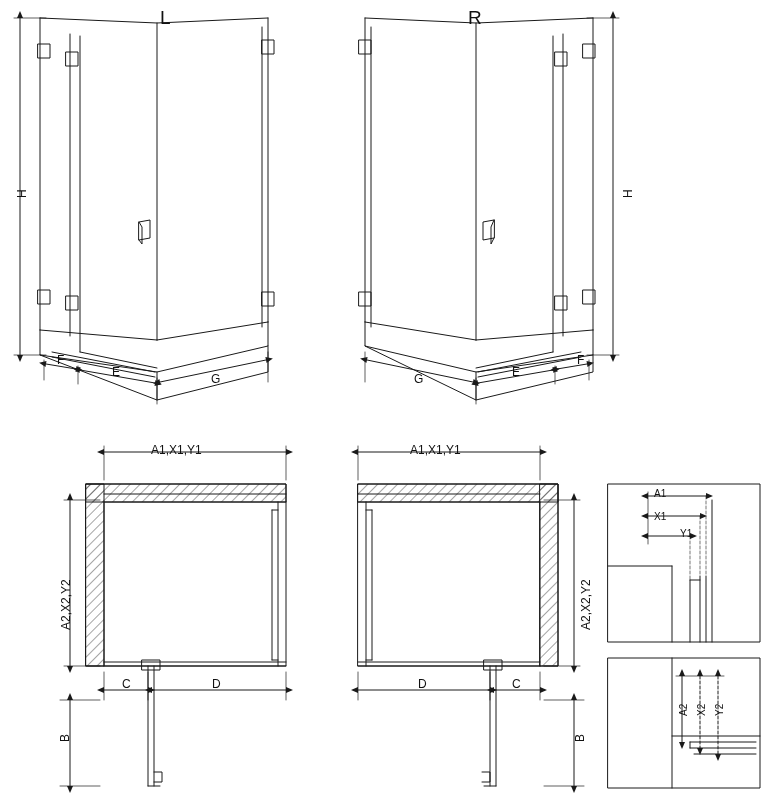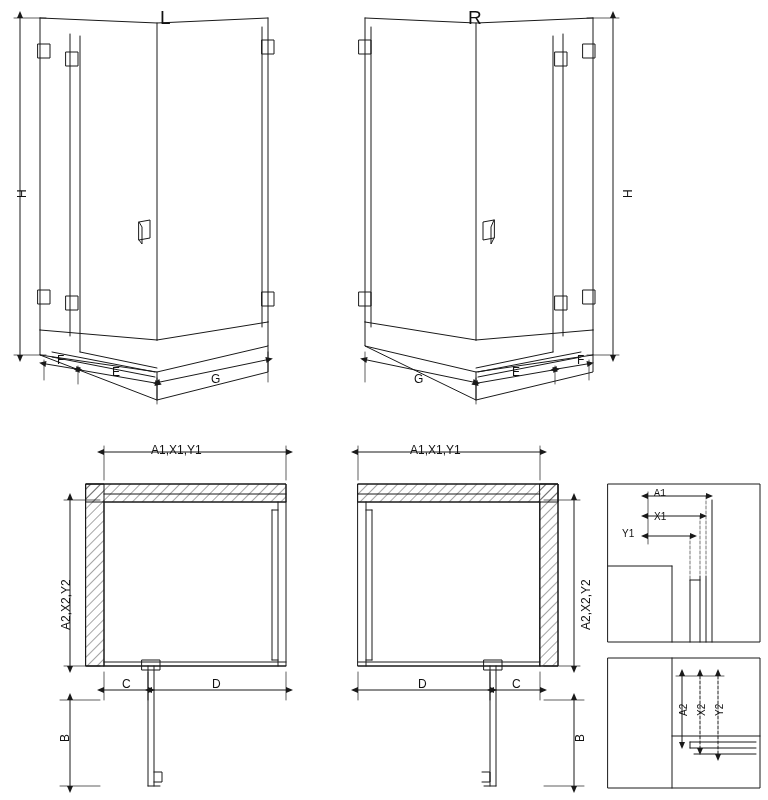--- a/index.html
+++ b/index.html
@@ -296,21 +296,21 @@
 
   <div class="lbl" style="left:122px; top:678px;">C</div>
   <div class="lbl" style="left:212px; top:678px;">D</div>
 
   <div class="lbl" style="left:418px; top:678px;">D</div>
   <div class="lbl" style="left:512px; top:678px;">C</div>
 
   <div class="lbl rot" style="left:59px; top:742px;">B</div>
   <div class="lbl rot" style="left:574px; top:742px;">B</div>
 
-  <div class="lbl small" style="left:654px; top:489px;font-family:Liberation Mono, monospace;">A1</div>
+  <div class="lbl small" style="left:654px; top:489px;">A1</div>
   <div class="lbl small" style="left:654px; top:512px;">X1</div>
-  <div class="lbl small" style="left:622px; top:529px;">Y1</div>
+  <div class="lbl small" style="left:680px; top:529px;">Y1</div>
 
   <div class="lbl small rot" style="left:679px; top:716px;">A2</div>
   <div class="lbl small rot" style="left:697px; top:716px;">X2</div>
   <div class="lbl small rot" style="left:715px; top:716px;">Y2</div>
 
 </div>
 
 </body></html>

